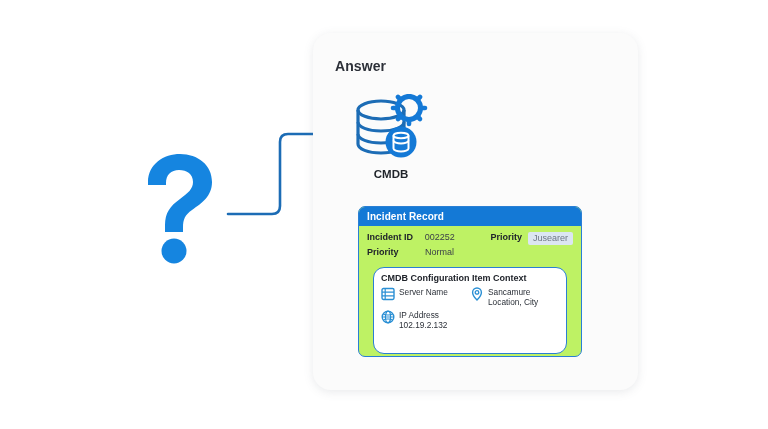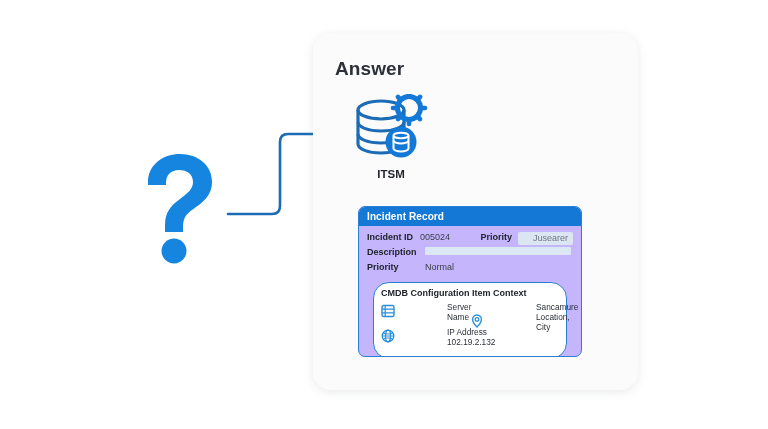--- a/index.html
+++ b/index.html
@@ -23,38 +23,38 @@
   
   #answer-card {
     position: absolute; left: 313px; top: 33px;
     width: 325px; height: 357px;
     background: #fbfbfb;
     border-radius: 18px;
     box-shadow: 0 2px 10px rgba(120,125,135,0.16);
   }
   #answer-title {
     position: absolute; left: 22px; top: 25px;
-    font-size: 19px; font-weight: 700; color: #2c3038;
+    font-size: 14px; font-weight: 700; color: #2c3038;
     letter-spacing: .1px;
   }
 
   
   .node { position: absolute; text-align: center; }
   .node-label {
     font-size: 11.5px; font-weight: 700; color: #1f2329;
     margin-top: 2px; white-space: nowrap;
   }
   #node-cmdb { left: 350px; top: 94px; width: 82px; }
   #node-itsm { left: 504px; top: 104px; width: 94px; }
 
   
   #incident-record {
     position: absolute; left: 358px; top: 206px;
     width: 224px; height: 151px;
-    background: #c4b5fd;
+    background: #bef264;
     border: 1.4px solid #2a7fd4;
     border-radius: 7px;
     overflow: hidden;
   }
   #incident-header {
     height: 19px; background: #1479d6;
     display: flex; align-items: center;
     padding-left: 8px;
   }
   #incident-header span {
@@ -70,47 +70,47 @@
   .rec-val { font-weight: 400; color: #3a3f47; }
 
   .k-incident { width: 58px; }
   .v-incident { width: 66px; }
   .k-priority-top { font-weight: 700; }
   .badge-priority {
     margin-left: 6px;
     background: #dce6f2;
     color: #6f7785;
     font-size: 9px;
-    padding: 1px 5px 2px 15px;
+    padding: 1px 5px 2px 5px;
     border-radius: 2px;
     white-space: nowrap;
   }
   .k-desc { width: 58px; }
   .desc-bar {
     flex: 1; height: 8px;
     background: #dce7f4;
     border-radius: 1px;
     margin-right: 2px;
   }
   .k-pri { width: 58px; }
 
   
   #cmdb-context {
     margin: 5px 6px 0 6px;
     border: 1.2px solid #2a7fd4;
-    border-radius: 16px;
-    padding: 5px 7px 6px 7px;
+    border-radius: 11px;
+    padding: 5px 7px 18px 7px;
     background: #ffffff;
   }
   #cmdb-context-title {
     font-size: 9px; font-weight: 700; color: #20242b; margin-bottom: 4px;
   }
   .ctx-grid { display: flex; }
   .ctx-col { width: 50%; }
-  .ctx-item { display: flex; align-items: flex-end; margin-bottom: 5px; gap: 48px; }
+  .ctx-item { display: flex; align-items: flex-start; margin-bottom: 5px; }
   .ctx-icon { width: 15px; flex: 0 0 15px; margin-top: 0px; }
   .ctx-text { font-size: 8.3px; color: #2b3038; line-height: 1.22; padding-left: 3px; }
   .ctx-text .l2 { display: block; }
 </style>
 </head>
 <body>
 
 <div id="stage">
 
   <div id="question-mark">
@@ -164,45 +164,41 @@
           </g>
 
           <circle cx="51" cy="48" r="15.5" fill="#1479d6"></circle>
           <g fill="none" stroke="#ffffff" stroke-width="2">
             <ellipse cx="51" cy="41.5" rx="7.5" ry="2.8"></ellipse>
             <path d="M43.5,41.5 L43.5,54.5 C43.5,56.2 47,57.5 51,57.5 C55,57.5 58.5,56.2 58.5,54.5 L58.5,41.5"></path>
             <path d="M43.5,46.5 C43.5,48.2 47,49.5 51,49.5 C55,49.5 58.5,48.2 58.5,46.5"></path>
           </g>
         </svg>
       </div>
-      <div class="node-label">ITSM</div>
+      <div class="node-label">CMDB</div>
     </div>
 
 
   </div>
 
   <div id="incident-record">
 
     <div id="incident-header">
       <span>Incident Record</span>
     </div>
 
     <div id="incident-body">
 
       <div class="rec-row">
         <span class="rec-key k-incident">Incident ID</span>
-        <span class="rec-val v-incident">005024</span>
+        <span class="rec-val v-incident">002252</span>
         <span class="rec-key k-priority-top">Priority</span>
         <span class="badge-priority">Jusearer</span>
       </div>
 
-      <div class="rec-row">
-        <span class="rec-key k-desc">Description</span>
-        <span class="desc-bar"></span>
-      </div>
 
       <div class="rec-row">
         <span class="rec-key k-pri">Priority</span>
         <span class="rec-val">Normal</span>
       </div>
 
       <div id="cmdb-context">
         <div id="cmdb-context-title">CMDB Configuration Item Context</div>
 
         <div class="ctx-grid">

